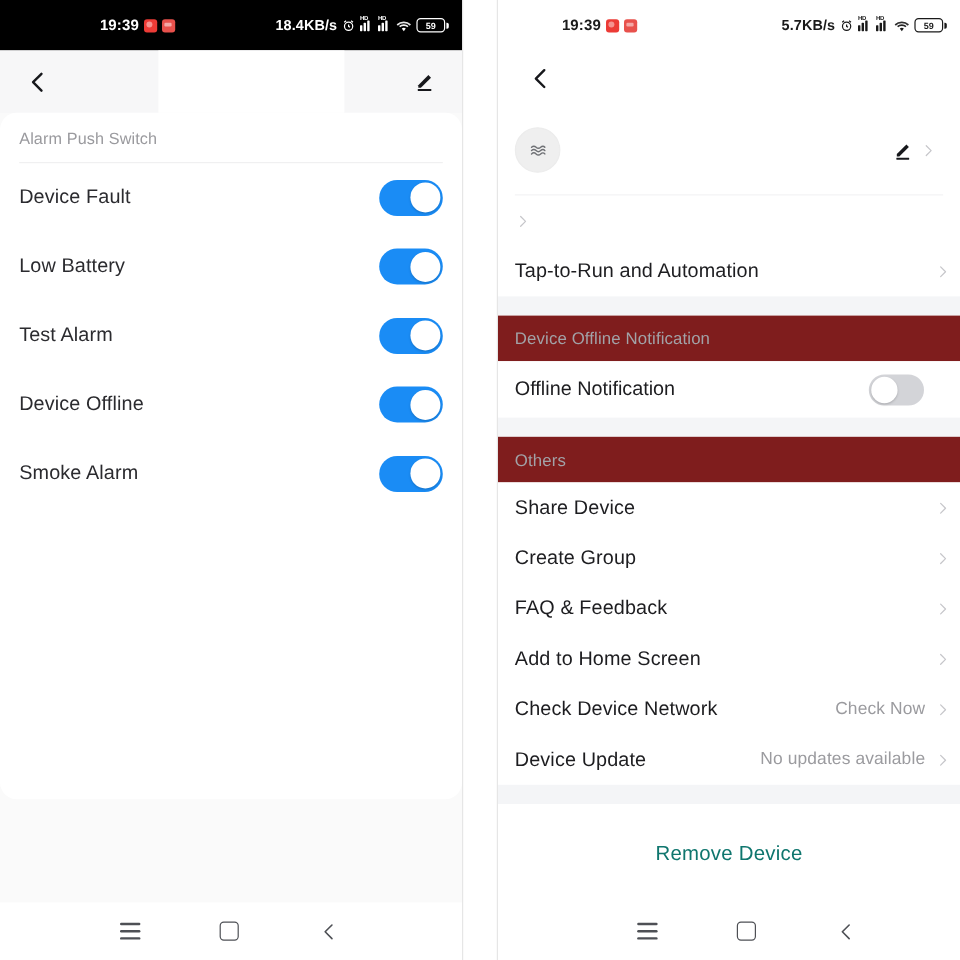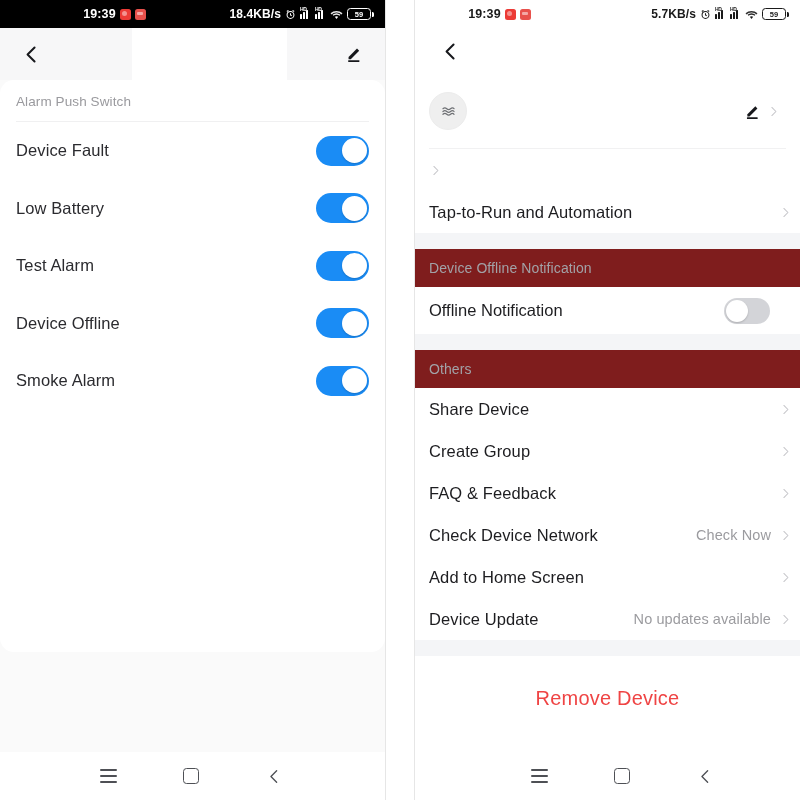--- a/index.html
+++ b/index.html
@@ -50,21 +50,21 @@
     position: relative;
     width: 385px;
     height: 800px;
     background: #ffffff;
     overflow: hidden;
     flex: 1 1 auto;
   }
 
   
   .statusbar {
-    height: 28px;
+    height: 42px;
     display: flex;
     align-items: center;
     font-size: 12.5px;
     font-weight: bold;
     letter-spacing: 0.1px;
     position: relative;
   }
   .statusbar.dark { background: #000000; color: #ffffff; }
   .statusbar.light { background: #ffffff; color: #1a1a1a; }
 
@@ -370,22 +370,22 @@
   .switch-row-r .label { font-size: 16.5px; color: #1d1d20; }
 
   .remove-wrap {
     background: #ffffff;
     height: 84px;
     display: flex;
     align-items: center;
     justify-content: center;
   }
   .remove-btn {
-    font-size: 20px;
-    color: #ef4444;
+    font-size: 17px;
+    color: #0f766e;
     letter-spacing: 0.2px;
   }
 
   .rfiller { background: #ffffff; height: 64px; }
 
   .chev { flex: 0 0 auto; }
 </style>
 </head>
 <body>
 
@@ -642,32 +642,32 @@
     <div class="menu-row">
       <span class="m-label">FAQ &amp; Feedback</span>
       <span class="m-right">
         <svg viewBox="0 0 24 24" width="13" height="13" fill="none" stroke="#c6c6ca" stroke-width="1.9" stroke-linecap="round" stroke-linejoin="round" class="chev">
             <polyline points="9,4.5 16.5,12 9,19.5"></polyline>
           </svg>
       </span>
     </div>
 
     <div class="menu-row">
+      <span class="m-label">Add to Home Screen</span>
+      <span class="m-right">
+        <svg viewBox="0 0 24 24" width="13" height="13" fill="none" stroke="#c6c6ca" stroke-width="1.9" stroke-linecap="round" stroke-linejoin="round" class="chev">
+            <polyline points="9,4.5 16.5,12 9,19.5"></polyline>
+          </svg>
+      </span>
+    </div>
+
+    <div class="menu-row">
       <span class="m-label">Check Device Network</span>
       <span class="m-right">
         <span class="m-value">Check Now</span>
-        <svg viewBox="0 0 24 24" width="13" height="13" fill="none" stroke="#c6c6ca" stroke-width="1.9" stroke-linecap="round" stroke-linejoin="round" class="chev">
-            <polyline points="9,4.5 16.5,12 9,19.5"></polyline>
-          </svg>
-      </span>
-    </div>
-
-    <div class="menu-row">
-      <span class="m-label">Add to Home Screen</span>
-      <span class="m-right">
         <svg viewBox="0 0 24 24" width="13" height="13" fill="none" stroke="#c6c6ca" stroke-width="1.9" stroke-linecap="round" stroke-linejoin="round" class="chev">
             <polyline points="9,4.5 16.5,12 9,19.5"></polyline>
           </svg>
       </span>
     </div>
 
     <div class="menu-row">
       <span class="m-label">Device Update</span>
       <span class="m-right">
         <span class="m-value">No updates available</span>

